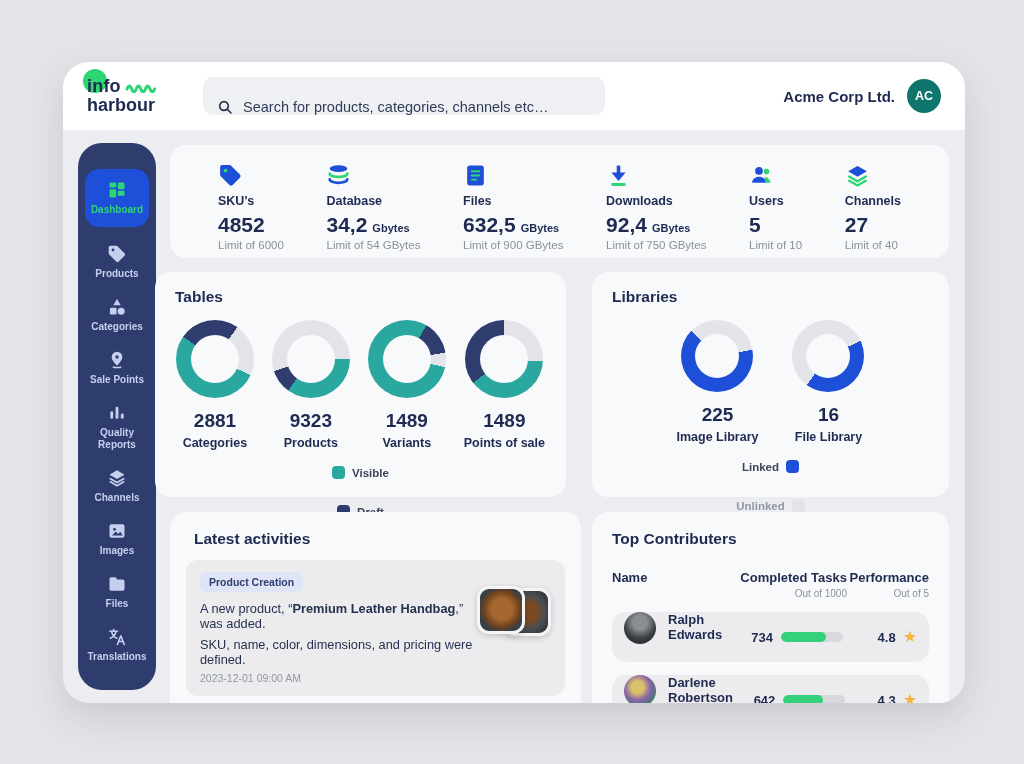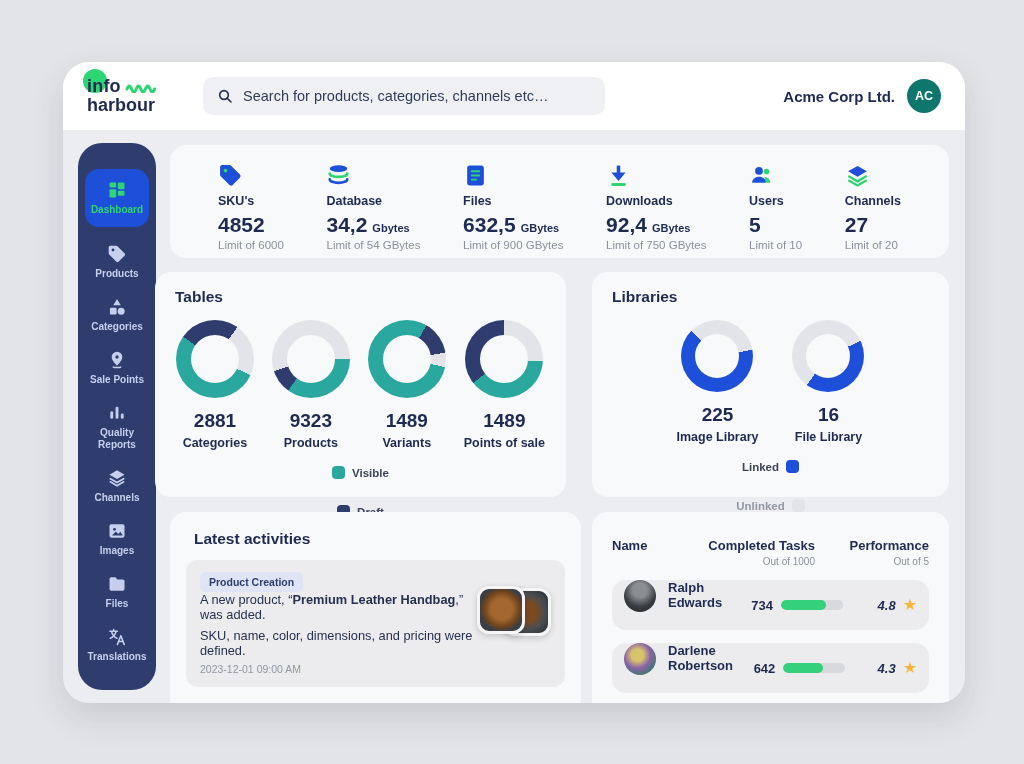--- a/index.html
+++ b/index.html
@@ -13,21 +13,21 @@
   
   .header { position:absolute; left:0; top:0; width:100%; height:68px; background:#ffffff;
             display:flex; align-items:center; padding:0 24px; }
   .logo { position:relative; width:104px; line-height:1.05; }
   .logo-dot { position:absolute; left:-4px; top:-8px; width:24px; height:24px; border-radius:50%;
               background:#2ed573; z-index:0; }
   .logo-l1 { position:relative; z-index:1; display:flex; align-items:center; gap:4px;
              font-weight:700; font-size:18px; color:#1f2a52; letter-spacing:.2px; }
   .logo-l2 { position:relative; z-index:1; font-weight:700; font-size:18px; color:#1f2a52; }
   .search { margin-left:12px; width:402px; height:38px; background:#eef0f3; border-radius:10px;
-            display:flex; align-items:center; gap:10px; padding:0 14px; }
+            display:flex; align-items:flex-end; gap:10px; padding:0 14px; }
   .search input { flex:1; border:none; outline:none; background:transparent; font-family:inherit;
                   font-size:14.5px; color:#27324e; }
   .search input::placeholder { color:#313c58; opacity:1; }
   .account { margin-left:auto; display:flex; align-items:center; gap:12px; }
   .company { font-size:15px; font-weight:700; color:#1f2a52; }
   .avatar-badge { width:34px; height:34px; border-radius:50%; background:#0f766e; color:#fff;
             font-size:12.5px; font-weight:700; display:flex; align-items:center; justify-content:center; }
 
   
   .sidebar { position:absolute; left:15px; top:81px; width:78px; height:547px;
@@ -73,53 +73,53 @@
   .legend-item { display:flex; align-items:center; gap:7px; font-size:11.5px; font-weight:600; color:#3c4458; }
   .legend-item .sw { width:13px; height:13px; border-radius:4px; }
   .legend-item.muted { color:#9298a3; }
 
   
   .activities-card { left:107px; top:450px; width:411px; height:260px; padding:18px 16px 0; }
   .activity { position:relative; background:#ececee; border-radius:12px; padding:12px 14px;
               margin-top:12px; min-height:90px; }
   .badge { display:inline-block; background:#dfe5f7; color:#2e3c6e; font-size:10.5px; font-weight:700;
            padding:4px 9px; border-radius:6px; }
-  .act-line { font-size:12.8px; color:#26314f; max-width:270px; }
+  .act-line { font-size:12.8px; color:#26314f; margin-top:9px; max-width:270px; }
   .act-line b { font-weight:700; }
   .act-line2 { font-size:12.8px; color:#26314f; margin-top:6px; max-width:280px; }
   .act-time { font-size:10.5px; color:#9097a3; margin-top:5px; }
   .thumbs { position:absolute; right:14px; top:26px; width:92px; height:52px; }
   .thumb { position:absolute; width:48px; height:48px; border-radius:12px; border:3px solid #f5f5f6;
            box-shadow:0 2px 6px rgba(0,0,0,.18); }
   .thumb.back { right:0; top:2px; }
   .thumb.front { right:26px; top:0; }
   .thumb.bag-front { background:radial-gradient(circle at 52% 48%, #a3672f 0 34%, #6e421d 58%, #3a3f46 72%); }
   .thumb.bag-back { background:radial-gradient(circle at 50% 50%, #7c4a20 0 30%, #474c53 62%, #2e3237 90%); }
 
   
   .contrib-card { left:529px; top:450px; width:357px; height:260px; padding:18px 20px 0; }
-  .c-head { display:flex; margin-top:8px;gap:32px; }
+  .c-head { display:flex; margin-top:22px; }
   .c-col-name { flex:1; font-size:13px; font-weight:700; color:#1f2a52; }
   .c-col { display:flex; flex-direction:column; align-items:flex-end; }
   .c-col.tasks { width:122px; }
   .c-col.perf { width:82px; }
   .c-col-title { font-size:13px; font-weight:700; color:#1f2a52; }
   .c-col-sub { font-size:10px; color:#8b919c; margin-top:3px; }
   .c-row { display:flex; background:#ececee; border-radius:14px; height:50px;
            padding:0 12px; margin-top:13px; }
   .c-ava { width:32px; height:32px; border-radius:50%; flex:0 0 32px; }
   .c-ava.a1 { background:radial-gradient(circle at 50% 32%, #8b8f93 0 26%, #3a3e42 60%, #1f2326 100%); }
   .c-ava.a2 { background:radial-gradient(circle at 42% 38%, #d9c36a 0 22%, #8a63a8 48%, #2f7d5f 82%); }
   .c-name { margin-left:12px; flex:1; font-size:13px; font-weight:700; color:#1f2a52; }
   .c-tasks { width:116px; display:flex; align-items:center; justify-content:flex-end; gap:8px; }
   .c-tasks-num { font-size:13px; font-weight:700; color:#1f2a52; }
   .c-bar { width:62px; height:10px; border-radius:5px; background:#d7d9dc; overflow:hidden; }
   .c-bar-fill { height:100%; border-radius:5px; background:#35d07c; }
   .c-perf { width:74px; display:flex; align-items:center; justify-content:flex-end; gap:7px; }
-  .c-rating { font-size:13px; font-weight:700; color:#1f2a52;font-style:italic; }
+  .c-rating { font-size:13px; font-weight:700; color:#1f2a52; }
   .c-star { font-size:16px; color:#f6b43c; line-height:1; }
 </style>
 </head>
 <body>
 
 <div class="window">
 
   <div class="header">
     <div class="logo">
       <span class="logo-dot"></span>
@@ -303,21 +303,21 @@
       <svg viewBox="0 0 24 24">
         <path d="M12 2.8 21 8l-9 5.2L3 8z" fill="#1d4fd8"></path>
         <path d="M4 13 12 17.6 20 13" stroke="#2ed573" stroke-width="2.2" fill="none" stroke-linecap="round"></path>
         <path d="M4 17 12 21.6 20 17" stroke="#2ed573" stroke-width="2.2" fill="none" stroke-linecap="round"></path>
       </svg>
       <div class="stat-label">Channels</div>
       <div class="stat-vrow">
         <span class="stat-value">27</span>
         <span class="stat-unit"></span>
       </div>
-      <div class="stat-limit">Limit of 20</div>
+      <div class="stat-limit">Limit of 40</div>
     </div>
   </div>
 
   <div class="card tables-card">
     <div class="card-title">Tables</div>
     <div class="donut-row">
       <div class="donut-block">
         <div class="donut" style="background: conic-gradient(from -55deg, rgb(46, 60, 110) 0%, rgb(46, 60, 110) 25%, rgb(226, 228, 234) 25%, rgb(226, 228, 234) 47%, rgb(42, 167, 158) 47%, rgb(42, 167, 158) 100%);"></div>
         <div class="donut-value">2881</div>
         <div class="donut-label">Categories</div>
@@ -390,20 +390,21 @@
       <div class="act-time">2023-12-01 09:00 AM</div>
       <div class="thumbs">
         <div class="thumb back bag-back"></div>
         <div class="thumb front bag-front"></div>
       </div>
     </div>
 
   </div>
 
   <div class="card contrib-card">
+    <div class="card-title">Top Contributers</div>
 
     <div class="c-head">
       <div class="c-col-name">Name</div>
       <div class="c-col tasks">
         <span class="c-col-title">Completed Tasks</span>
         <span class="c-col-sub">Out of 1000</span>
       </div>
       <div class="c-col perf">
         <span class="c-col-title">Performance</span>
         <span class="c-col-sub">Out of 5</span>

